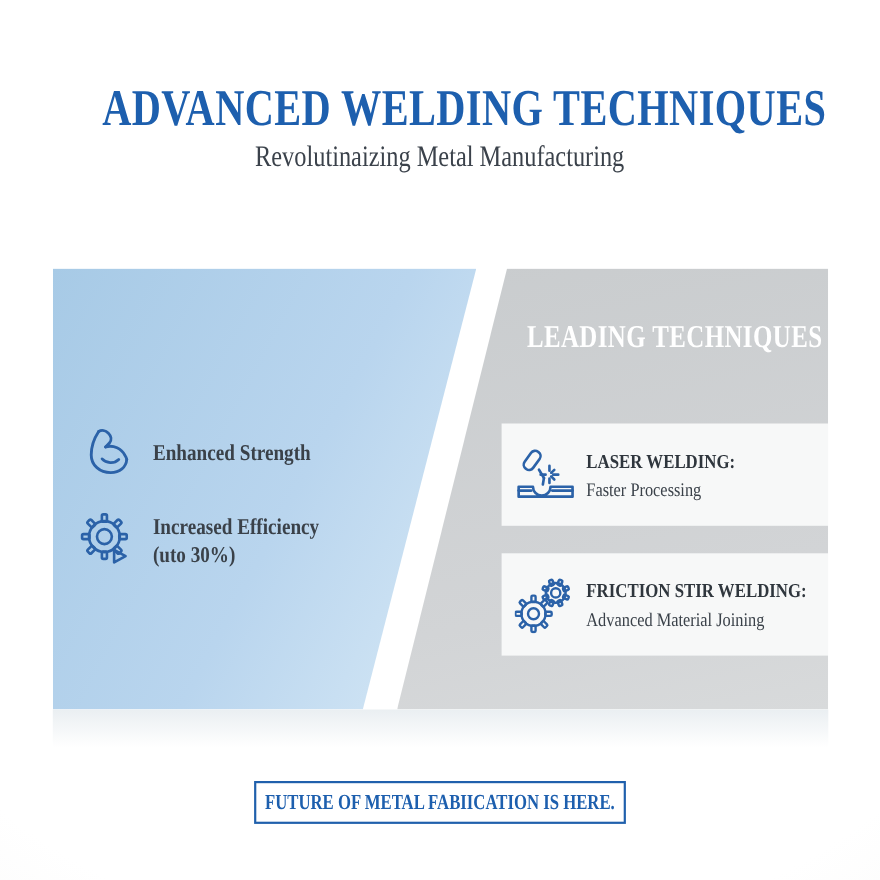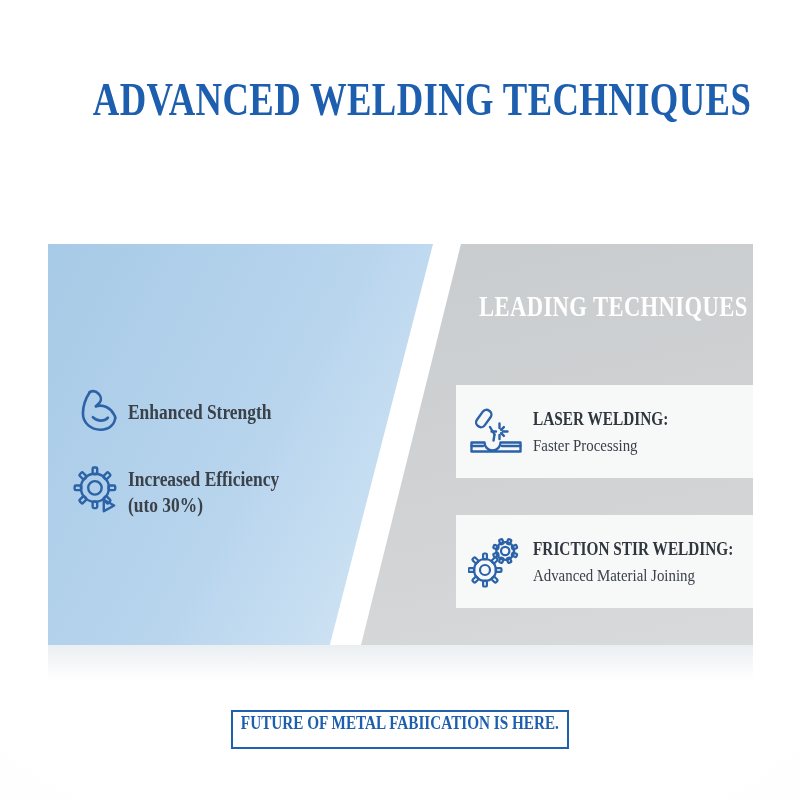--- a/index.html
+++ b/index.html
@@ -25,59 +25,62 @@
     clip-path:polygon(0 0,100% 0,73.2% 100%,0 100%);}
   .panel-gray{left:361px;width:392px;
     background:linear-gradient(168deg,#c9ccce 0%,#d2d4d6 70%,#d8dadb 100%);
     clip-path:polygon(25.5% 0,100% 0,100% 100%,0 100%);}
   .panel-heading{position:absolute;color:#ffffff;font-size:29px;font-weight:700;white-space:nowrap;letter-spacing:.5px;}
   .panel-heading .cond-l{transform:scaleX(.78);}
   .panel-blue .panel-heading{left:80px;top:46px;}
   .panel-gray .panel-heading{left:118px;top:46px;}
 
   
-  .benefit{position:absolute;left:24px;display:flex;align-items:center;gap:6px;}
+  .benefit{position:absolute;left:24px;display:flex;align-items:center;gap:17px;}
   .b1{top:141px;height:54px;}
   .b2{top:219px;height:58px;align-items:center;}
   .b3{top:292px;height:56px;}
   .bicon{flex:0 0 50px;width:50px;display:flex;align-items:center;justify-content:center;}
   .benefit-text{color:#3a4149;font-size:20.5px;font-weight:700;line-height:26px;
     transform:scaleX(.85);transform-origin:left center;white-space:nowrap;}
   .benefit-text .l2{display:block;font-weight:700;}
   .benefit-text .l2:empty{display:none;}
 
   
   .card{position:absolute;left:95px;width:332px;height:93px;background:#f7f8f8;
         display:flex;align-items:center;padding-left:12px;box-sizing:border-box;}
   .card1{top:141px;}
-  .card2{top:271px;padding-left:12px;}
+  .card2{top:259px;padding-left:12px;}
   .cicon{flex:0 0 56px;width:56px;margin-right:9px;display:flex;align-items:center;justify-content:center;}
   .card-text{transform:scaleX(.85);transform-origin:left center;white-space:nowrap;}
   .card-title{color:#2f363d;font-size:18px;font-weight:700;line-height:27px;}
   .card-sub{color:#3a4149;font-size:17.5px;font-weight:400;line-height:25px;}
 
   
   .reflection{position:absolute;left:48px;top:645px;width:705px;height:42px;
     background:linear-gradient(180deg,rgba(200,212,220,.38),rgba(200,212,220,0) 82%);}
 
   
   .banner{position:absolute;left:231px;top:710px;width:338px;height:39px;box-sizing:border-box;
-    border:2.5px solid #2060ac;display:flex;align-items:flex-start;justify-content:center;}
+    border:2.5px solid #2060ac;display:flex;align-items:center;justify-content:center;}
   .banner-text{color:#1d5fae;font-size:19.5px;font-weight:700;white-space:nowrap;transform:scaleX(.78);}
 
   svg{display:block;}
   .stroke{fill:none;stroke:#2b62a8;stroke-linecap:round;stroke-linejoin:round;}
 </style>
 </head>
 <body>
 
 <div class="stage">
 
   <div class="title">
     <span class="cond">ADVANCED WELDING TECHNIQUES</span>
+  </div>
+  <div class="subtitle">
+    <span class="cond">Revolutinaizing Metal Manufacturing</span>
   </div>
 
   <section class="panel panel-blue">
 
     <div class="benefit b1">
       <span class="bicon">
         <svg width="50" height="50" viewBox="0 0 48 48">
           <g class="stroke" stroke-width="2.5">
             <path d="M17 5 C 13 11 10.5 18 10.5 25.5 C 10.5 34.5 18 41 27.5 41 C 35.5 41 41 36 41.5 29.5"></path>
             <path d="M17 5 C 19.5 3.5 23 4 25.5 6.5 C 28 9 28.5 12.5 26.5 15 L 23 18.5"></path>

